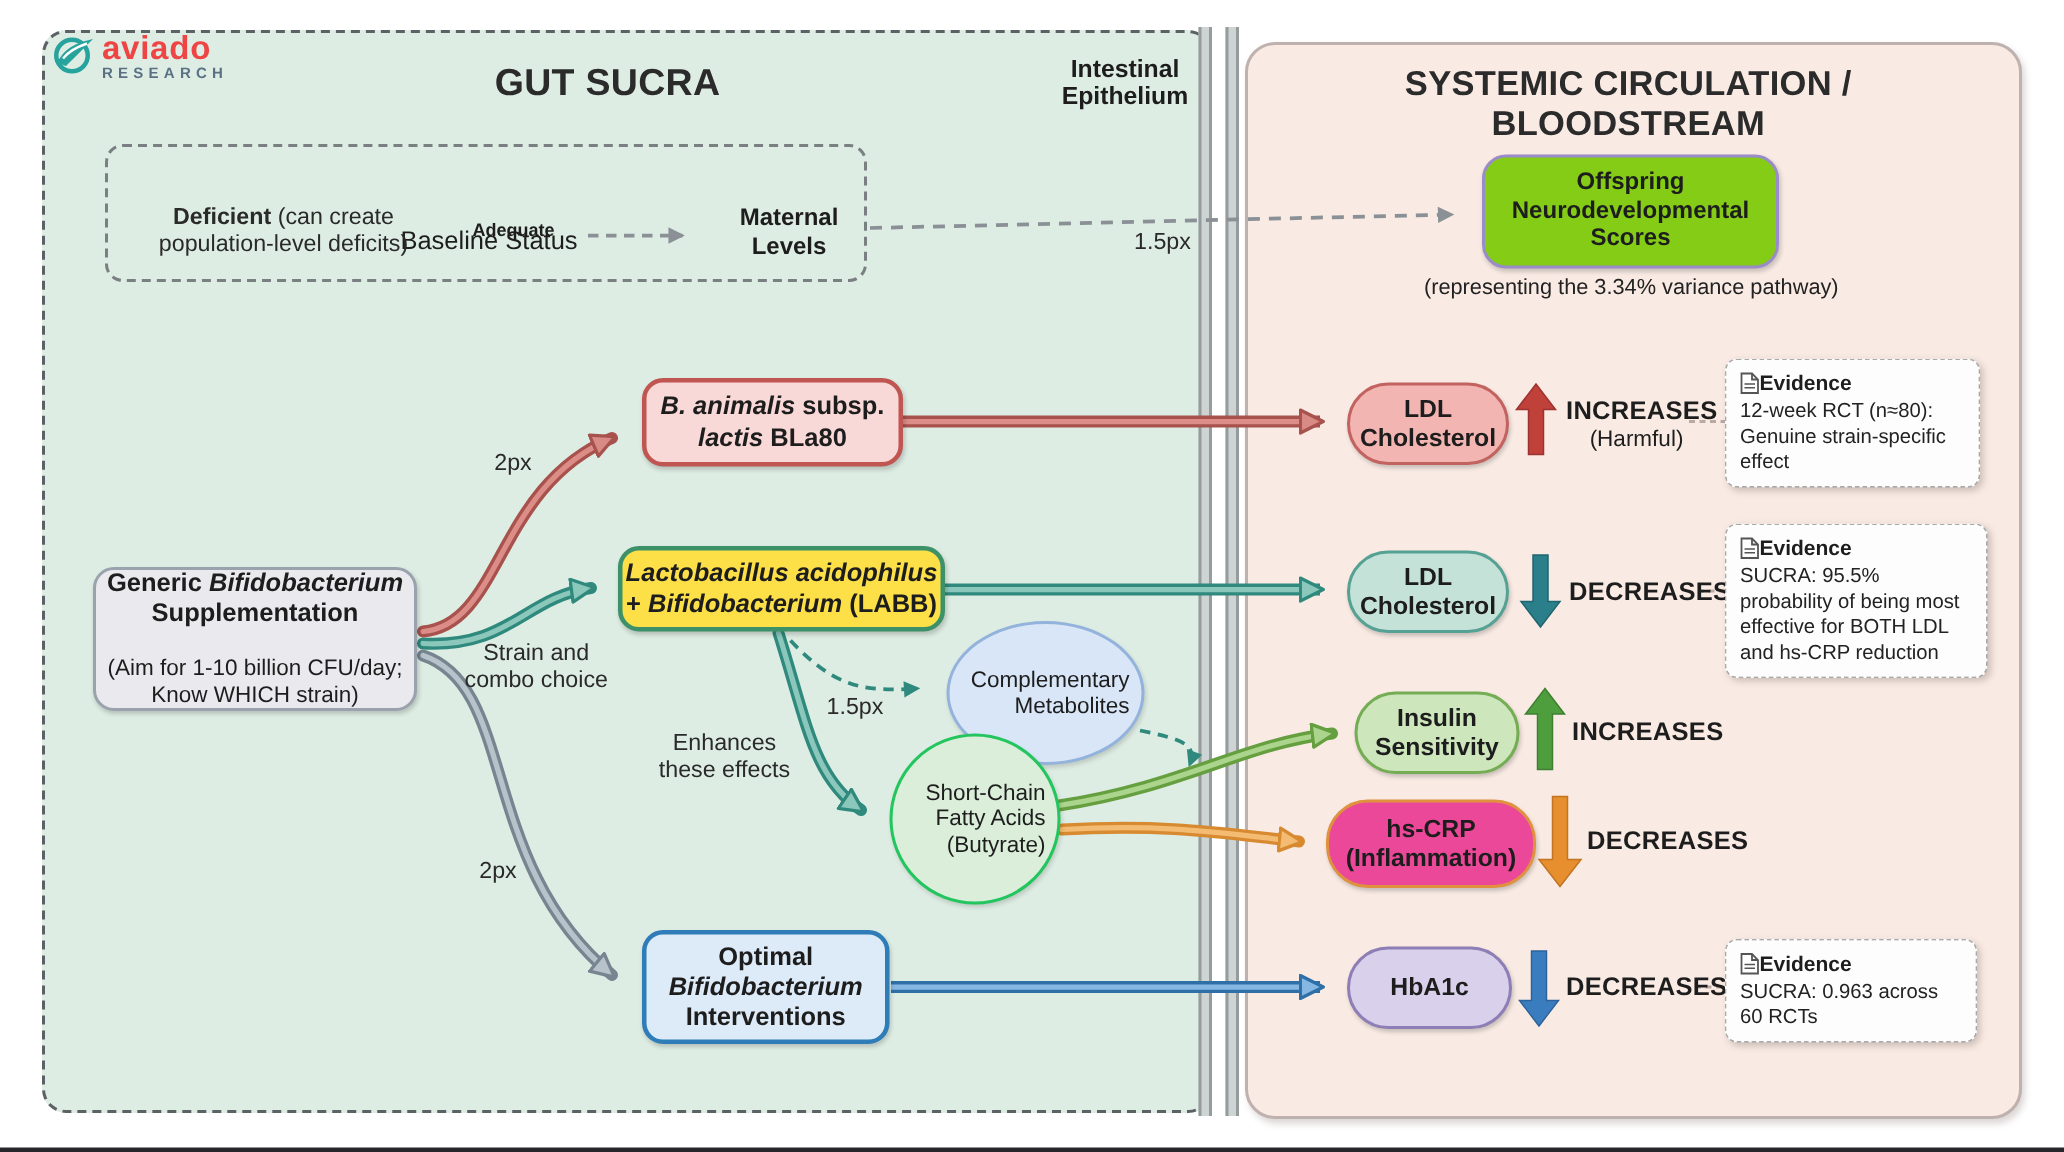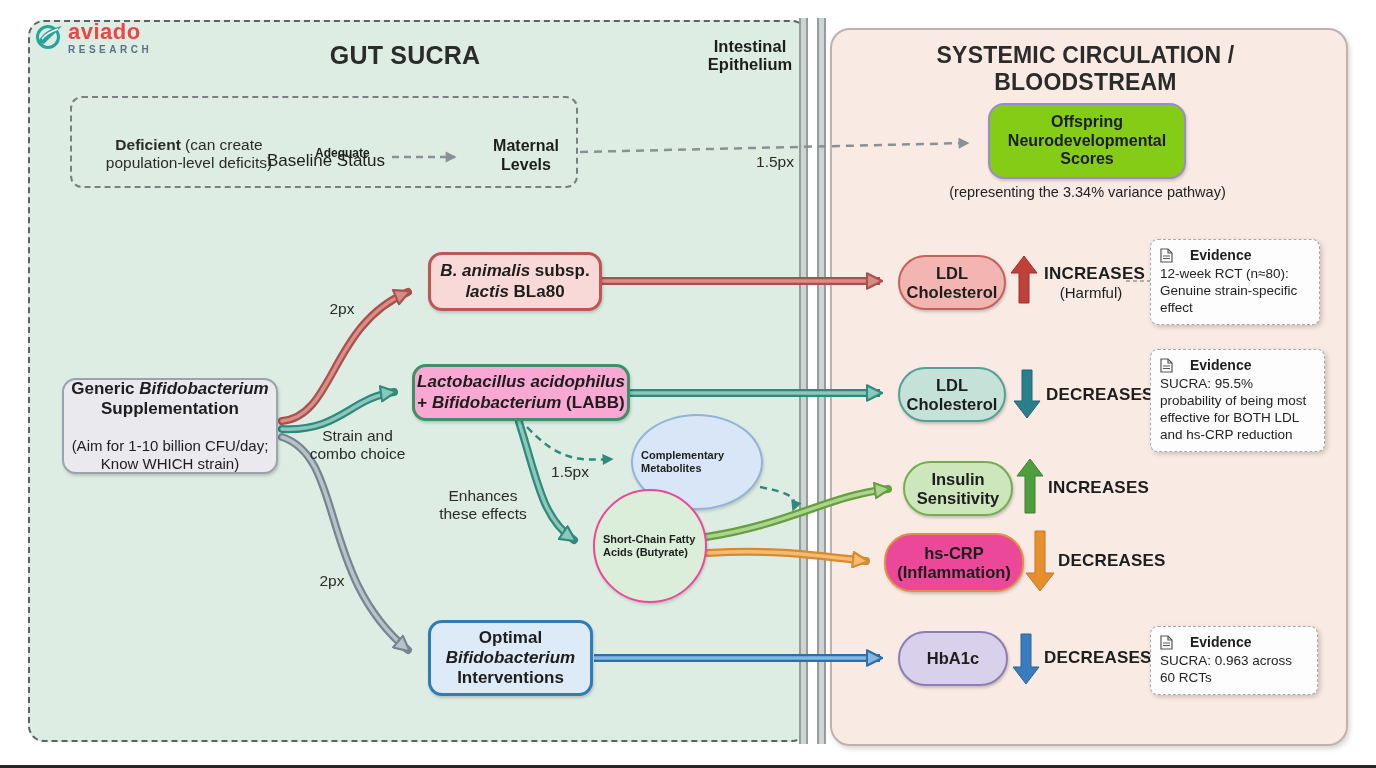--- a/index.html
+++ b/index.html
@@ -31,46 +31,46 @@
     align-items:center; text-align:center; box-shadow:1px 2px 3px rgba(0,0,0,.18); }
   .baseline-box { border:2px dashed #7a7f82; border-radius:12px; box-shadow:none; }
   .baseline-title { font-size:17px; font-weight:normal; text-align:center;margin-top:46px; }
   .small-note { font-weight:normal; }
 
   .node-main { font-size:17px; font-weight:bold; line-height:1.18; }
   .node-sub { font-size:15px; line-height:1.18; margin-top:18px; }
 
   .generic-box { background:#eaeaee; border:2.5px solid #9aa3ad; }
   .bla80-box   { background:#f9d9d7; border:3px solid #bf5652; }
-  .labb-box    { background:#f9a8d4; border:3px solid #3c9168; }
+  .labb-box    { background:#fde047; border:3px solid #3c9168; }
   .optimal-box { background:#ddeaf8; border:3px solid #2e7cb8; }
   .offspring-box { background:#84cc16; border:2px solid #9a8cc8; border-radius:16px; }
   .ellipse { border-radius:50%; display:flex; align-items:center; justify-content:center;
-    text-align:left; font-weight:bold; font-size:11px; line-height:1.15;
+    text-align:right; font-weight:normal; font-size:15px; line-height:1.15;
     box-shadow:1px 2px 3px rgba(0,0,0,.15); }
   .metabolites { background:#d8e6f7; border:2px solid #94b3dc; }
-  .scfa { background:#daeeda; border:2px solid #ec4899; }
+  .scfa { background:#daeeda; border:2px solid #22c55e; }
 
   .pill { border-radius:28px; display:flex; align-items:center; justify-content:center;
     text-align:center; font-weight:bold; font-size:16.5px; line-height:1.12;
     box-shadow:1px 2px 3px rgba(0,0,0,.2); }
   .pill-r0 { background:#f2b5b2; border:2.5px solid #c26360; }
   .pill-r1 { background:#c5e2d9; border:2.5px solid #55a193; }
   .pill-r2 { background:#cde6bc; border:2.5px solid #74ad53; }
   .pill-r3 { background:#ec4899; border:2.5px solid #e0913f; }
   .pill-r4 { background:#d9d0ec; border:2.5px solid #8d7eb5; }
 
   .dir-label { font-size:17px; font-weight:bold; letter-spacing:.2px; white-space:nowrap; }
   .dir-sub { font-size:15px; font-weight:normal; text-align:center; }
 
   .edge-label { font-size:15.5px; color:#2a2a2a; text-align:center; line-height:1.18; }
 
   .evidence { background:#fdfdfd; border:1.5px dashed #a9a9a9; border-radius:8px;
     padding:7px 9px 8px 9px; box-shadow:2px 2px 5px rgba(90,70,65,.28); }
-  .ev-head { display:flex; align-items:center; gap:17px; font-size:14px; font-weight:bold; margin-bottom:2px; }
+  .ev-head { display:flex; align-items:center; gap:0; font-size:14px; font-weight:bold; margin-bottom:2px; }
   .ev-body { font-size:13.5px; line-height:1.26; color:#222; }
 
   .caption { font-size:14.5px; text-align:center; color:#222; }
   i { font-style:italic; }
 </style>
 </head>
 <body>
 
 <div id="stage">
 

